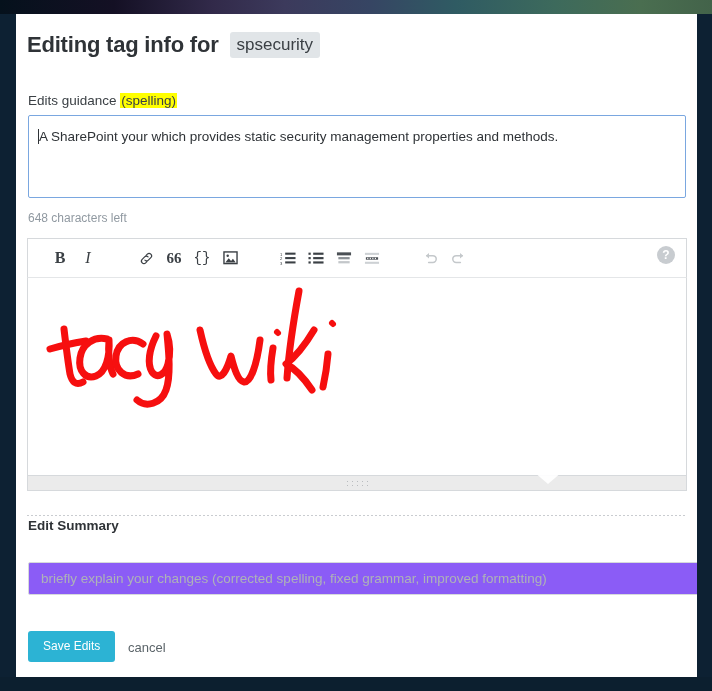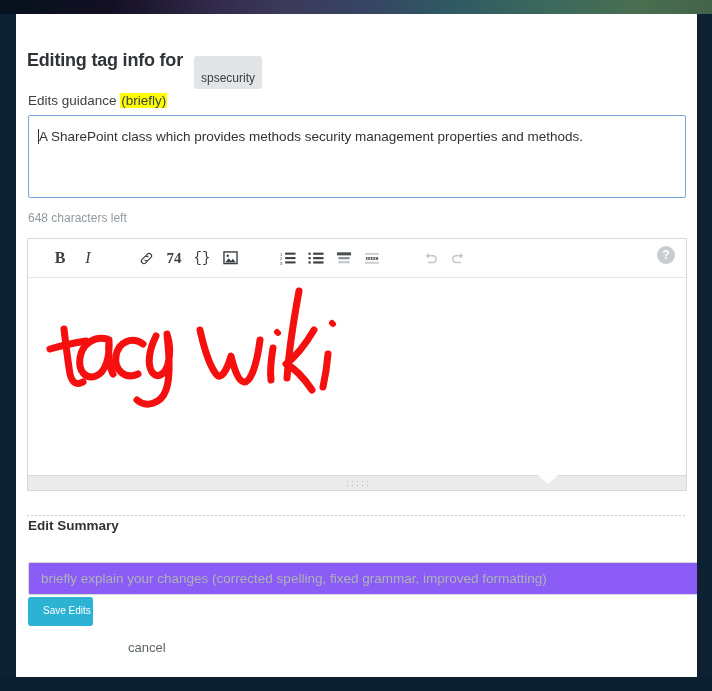--- a/index.html
+++ b/index.html
@@ -79,35 +79,34 @@
   
   #header-row {
     position: absolute;
     left: 11px;
     top: 18px;
     display: flex;
     align-items: center;
     gap: 11px;
   }
   #page-title {
-    font-size: 18px;
+    font-size: 22px;
     font-weight: bold;
     color: #2f3337;
     letter-spacing: -0.2px;
     white-space: nowrap;
   }
   #tag-badge {
     background: #e1e5e8;
     color: #3b4045;
-    font-size: 12px;
-    padding: 16px 7px 5px 7px;
+    font-size: 17px;
+    padding: 4px 7px 5px 7px;
     border-radius: 3px;
     white-space: nowrap;
     line-height: 1;
-    margin-top: 24px;
   }
 
   
   #guidance-label {
     position: absolute;
     left: 12px;
     top: 79px;
     font-size: 13.5px;
     color: #3b4045;
     white-space: nowrap;
@@ -303,25 +302,25 @@
     outline: none;
   }
   #summary-input::placeholder {
     color: #aeb3b7;
   }
 
   
   #save-button {
     position: absolute;
     left: 12px;
-    top: 583px;
-    padding: 9px 2px 10px 15px;
+    top: 617px;
+    padding: 9px 15px 10px 15px;
     background: #2cb3d4;
     color: #ffffff;
-    font-size: 10px;
+    font-size: 12px;
     font-family: "Liberation Sans", sans-serif;
     border: none;
     border-radius: 3px;
     cursor: pointer;
     line-height: 1;
   }
   #cancel-link {
     position: absolute;
     left: 112px;
     top: 626px;
@@ -341,25 +340,25 @@
   <div id="right-rail"></div>
   <div id="bottom-bar"></div>
 
   <div id="panel">
 
     <div id="header-row">
       <div id="page-title">Editing tag info for</div>
       <div id="tag-badge">spsecurity</div>
     </div>
 
-    <div id="guidance-label"><span>Edits guidance </span><span class="hl">(briefly)</span></div>
+    <div id="guidance-label"><span>Edits guidance </span><span class="hl">(spelling)</span></div>
 
     <div id="excerpt-box">
       <div id="excerpt-caret"></div>
-      <div id="excerpt-text">A SharePoint class which provides methods security management properties and methods.</div>
+      <div id="excerpt-text">A SharePoint your which provides static security management properties and methods.</div>
     </div>
 
     <div id="char-count">648 characters left</div>
 
     <div id="editor-wrap">
 
       <div id="editor-toolbar">
         <div class="tb-sep"></div>
 
         <div class="tb-group">
@@ -374,21 +373,21 @@
         <div class="tb-sep-lg"></div>
 
         <div class="tb-group">
           <div class="tb-btn">
             <svg width="15" height="15" viewBox="0 0 16 16" aria-hidden="true">
               <path d="M6.3 9.7a2.6 2.6 0 0 0 3.7 0l2.6-2.6a2.6 2.6 0 0 0-3.7-3.7L7.6 4.7" fill="none" stroke="#3b4045" stroke-width="1.3" stroke-linecap="round"></path>
               <path d="M9.7 6.3a2.6 2.6 0 0 0-3.7 0L3.4 8.9a2.6 2.6 0 0 0 3.7 3.7l1.3-1.4" fill="none" stroke="#3b4045" stroke-width="1.3" stroke-linecap="round"></path>
             </svg>
           </div>
           <div class="tb-btn" style="font-weight:bold;font-size:15px;font-family:'Liberation Serif',serif;">
-            <span>74</span>
+            <span>66</span>
           </div>
           <div class="tb-btn" style="font-size:14px;font-family:'Liberation Mono', monospace;">
             <span>{}</span>
           </div>
           <div class="tb-btn">
             <svg width="15" height="14" viewBox="0 0 16 15" aria-hidden="true">
               <rect x="1" y="1" width="14" height="12.5" fill="none" stroke="#3b4045" stroke-width="1.5"></rect>
               <circle cx="5" cy="5" r="1.3" fill="#3b4045"></circle>
               <path d="M2.5 12.2l3.6-4.4 2.5 2.8 2-2.2 3 3.8z" fill="#3b4045"></path>
             </svg>

